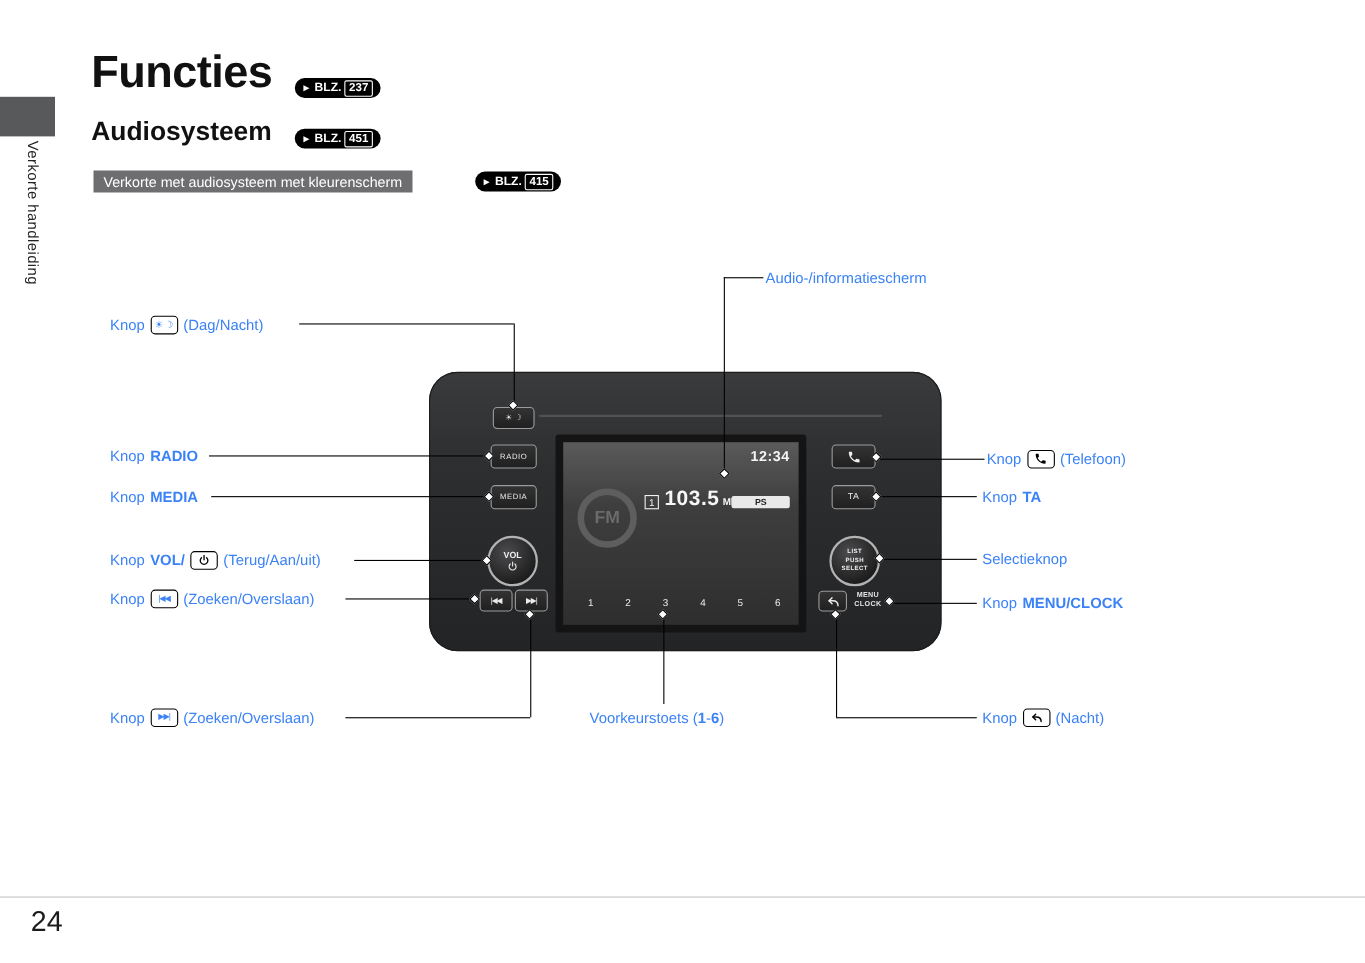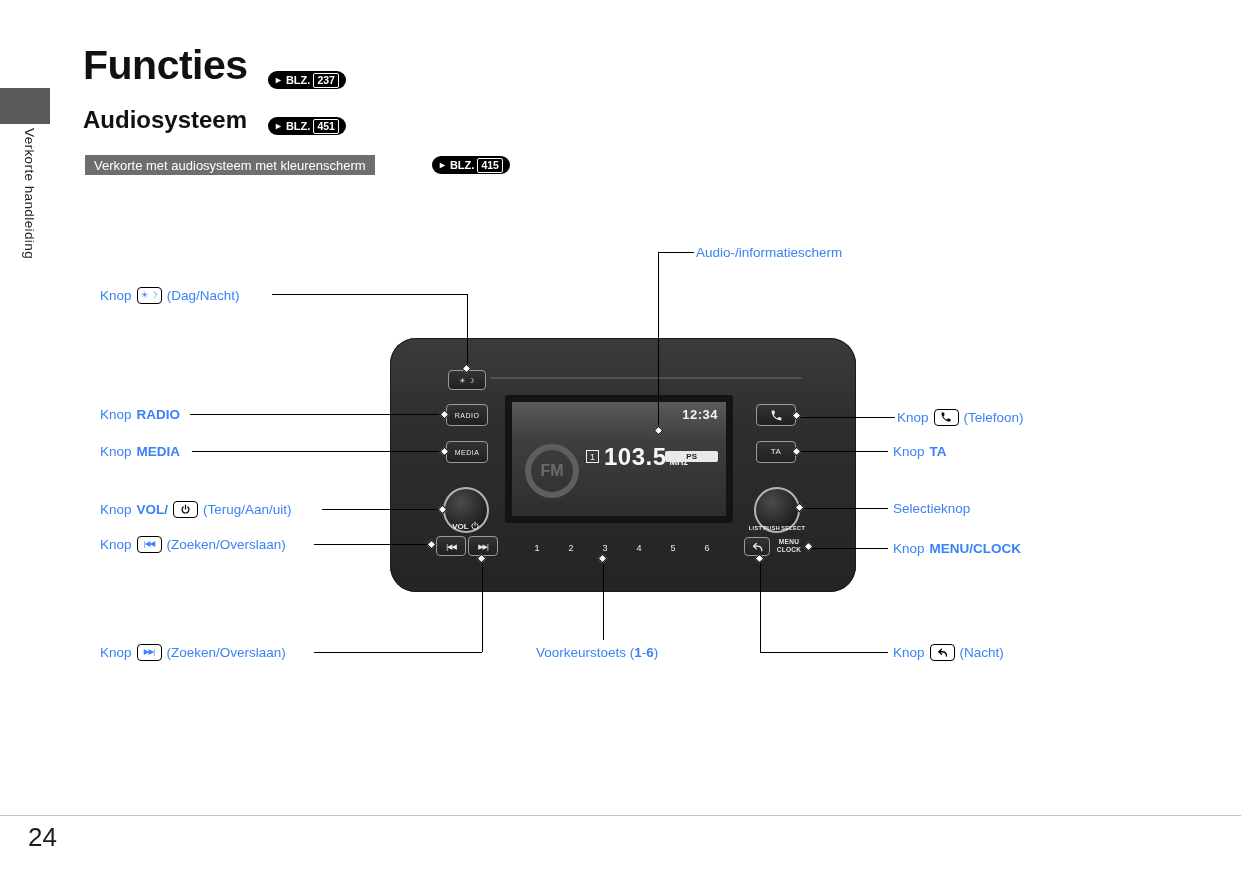--- a/index.html
+++ b/index.html
@@ -67,42 +67,42 @@
     position:absolute; border:1px solid #9b9b9b; border-radius:4px;
     background:linear-gradient(180deg,#333,#202021);
     color:#ebebeb; display:flex; align-items:center; justify-content:center;
     font-size:7px; letter-spacing:.5px; line-height:1;
   }
   .dev-btn .tri { font-size:7px; letter-spacing:-1px; }
   .knob {
     position:absolute; width:46px; height:46px; border-radius:50%;
     border:2px solid #b3b3b3;
     background:radial-gradient(circle at 38% 32%, #4c4c4e, #1c1c1d 75%);
-    color:#ececec; display:flex; flex-direction:row; align-items:flex-end; justify-content:center; gap:1px;
+    color:#ececec; display:flex; flex-direction:column; align-items:center; justify-content:center; gap:1px;
   }
   .knob .k-line { font-size:5.5px; font-weight:bold; letter-spacing:.4px; line-height:6.5px; }
   .knob .vol-txt { font-size:8px; font-weight:bold; }
-  .screen-bezel { position:absolute; left:115px; top:57px; width:228px; height:128px; background:#141414; border-radius:3px; }
+  .screen-bezel { position:absolute; left:115px; top:57px; width:228px; height:180px; background:#141414; border-radius:3px; }
   .screen {
     position:absolute; left:7px; top:7px; right:7px; bottom:7px;
     background:linear-gradient(180deg,#5a5a5a 0%, #3e3e3e 35%, #2e2e2e 100%);
   }
   .scr-clock { position:absolute; top:5px; right:8px; color:#f4f4f4; font-size:13px; font-weight:bold; letter-spacing:.5px; }
   .fm-logo {
     position:absolute; left:13px; top:42px; width:54px; height:54px; border-radius:50%;
     border:6px solid #5e5e5e; color:#6b6b6b; font-weight:bold; font-size:16px;
     display:flex; align-items:center; justify-content:center;
   }
   .preset-ind {
     position:absolute; left:74px; top:48px; width:13px; height:13px;
     border:1px solid #f0f0f0; color:#f0f0f0; font-size:9px;
     display:flex; align-items:center; justify-content:center;
   }
   .freq { position:absolute; left:92px; top:41px; color:#f7f7f7; display:flex; align-items:baseline; gap:3px; }
-  .freq .num { font-size:24px; font-weight:bold; letter-spacing:.5px; }
+  .freq .num { font-size:19px; font-weight:bold; letter-spacing:.5px; }
   .freq .u { font-size:9px; font-weight:bold; }
   .ps-ind {
     position:absolute; right:8px; top:49px;
     background:#e9e9e9; color:#222; font-size:8px; font-weight:bold;
     padding:1px 21px; border-radius:2px;
   }
   .preset-num {
     position:absolute; top:202px; width:26px; height:16px;
     color:#e9e9e9; font-size:9px; display:flex; align-items:center; justify-content:center;
   }

